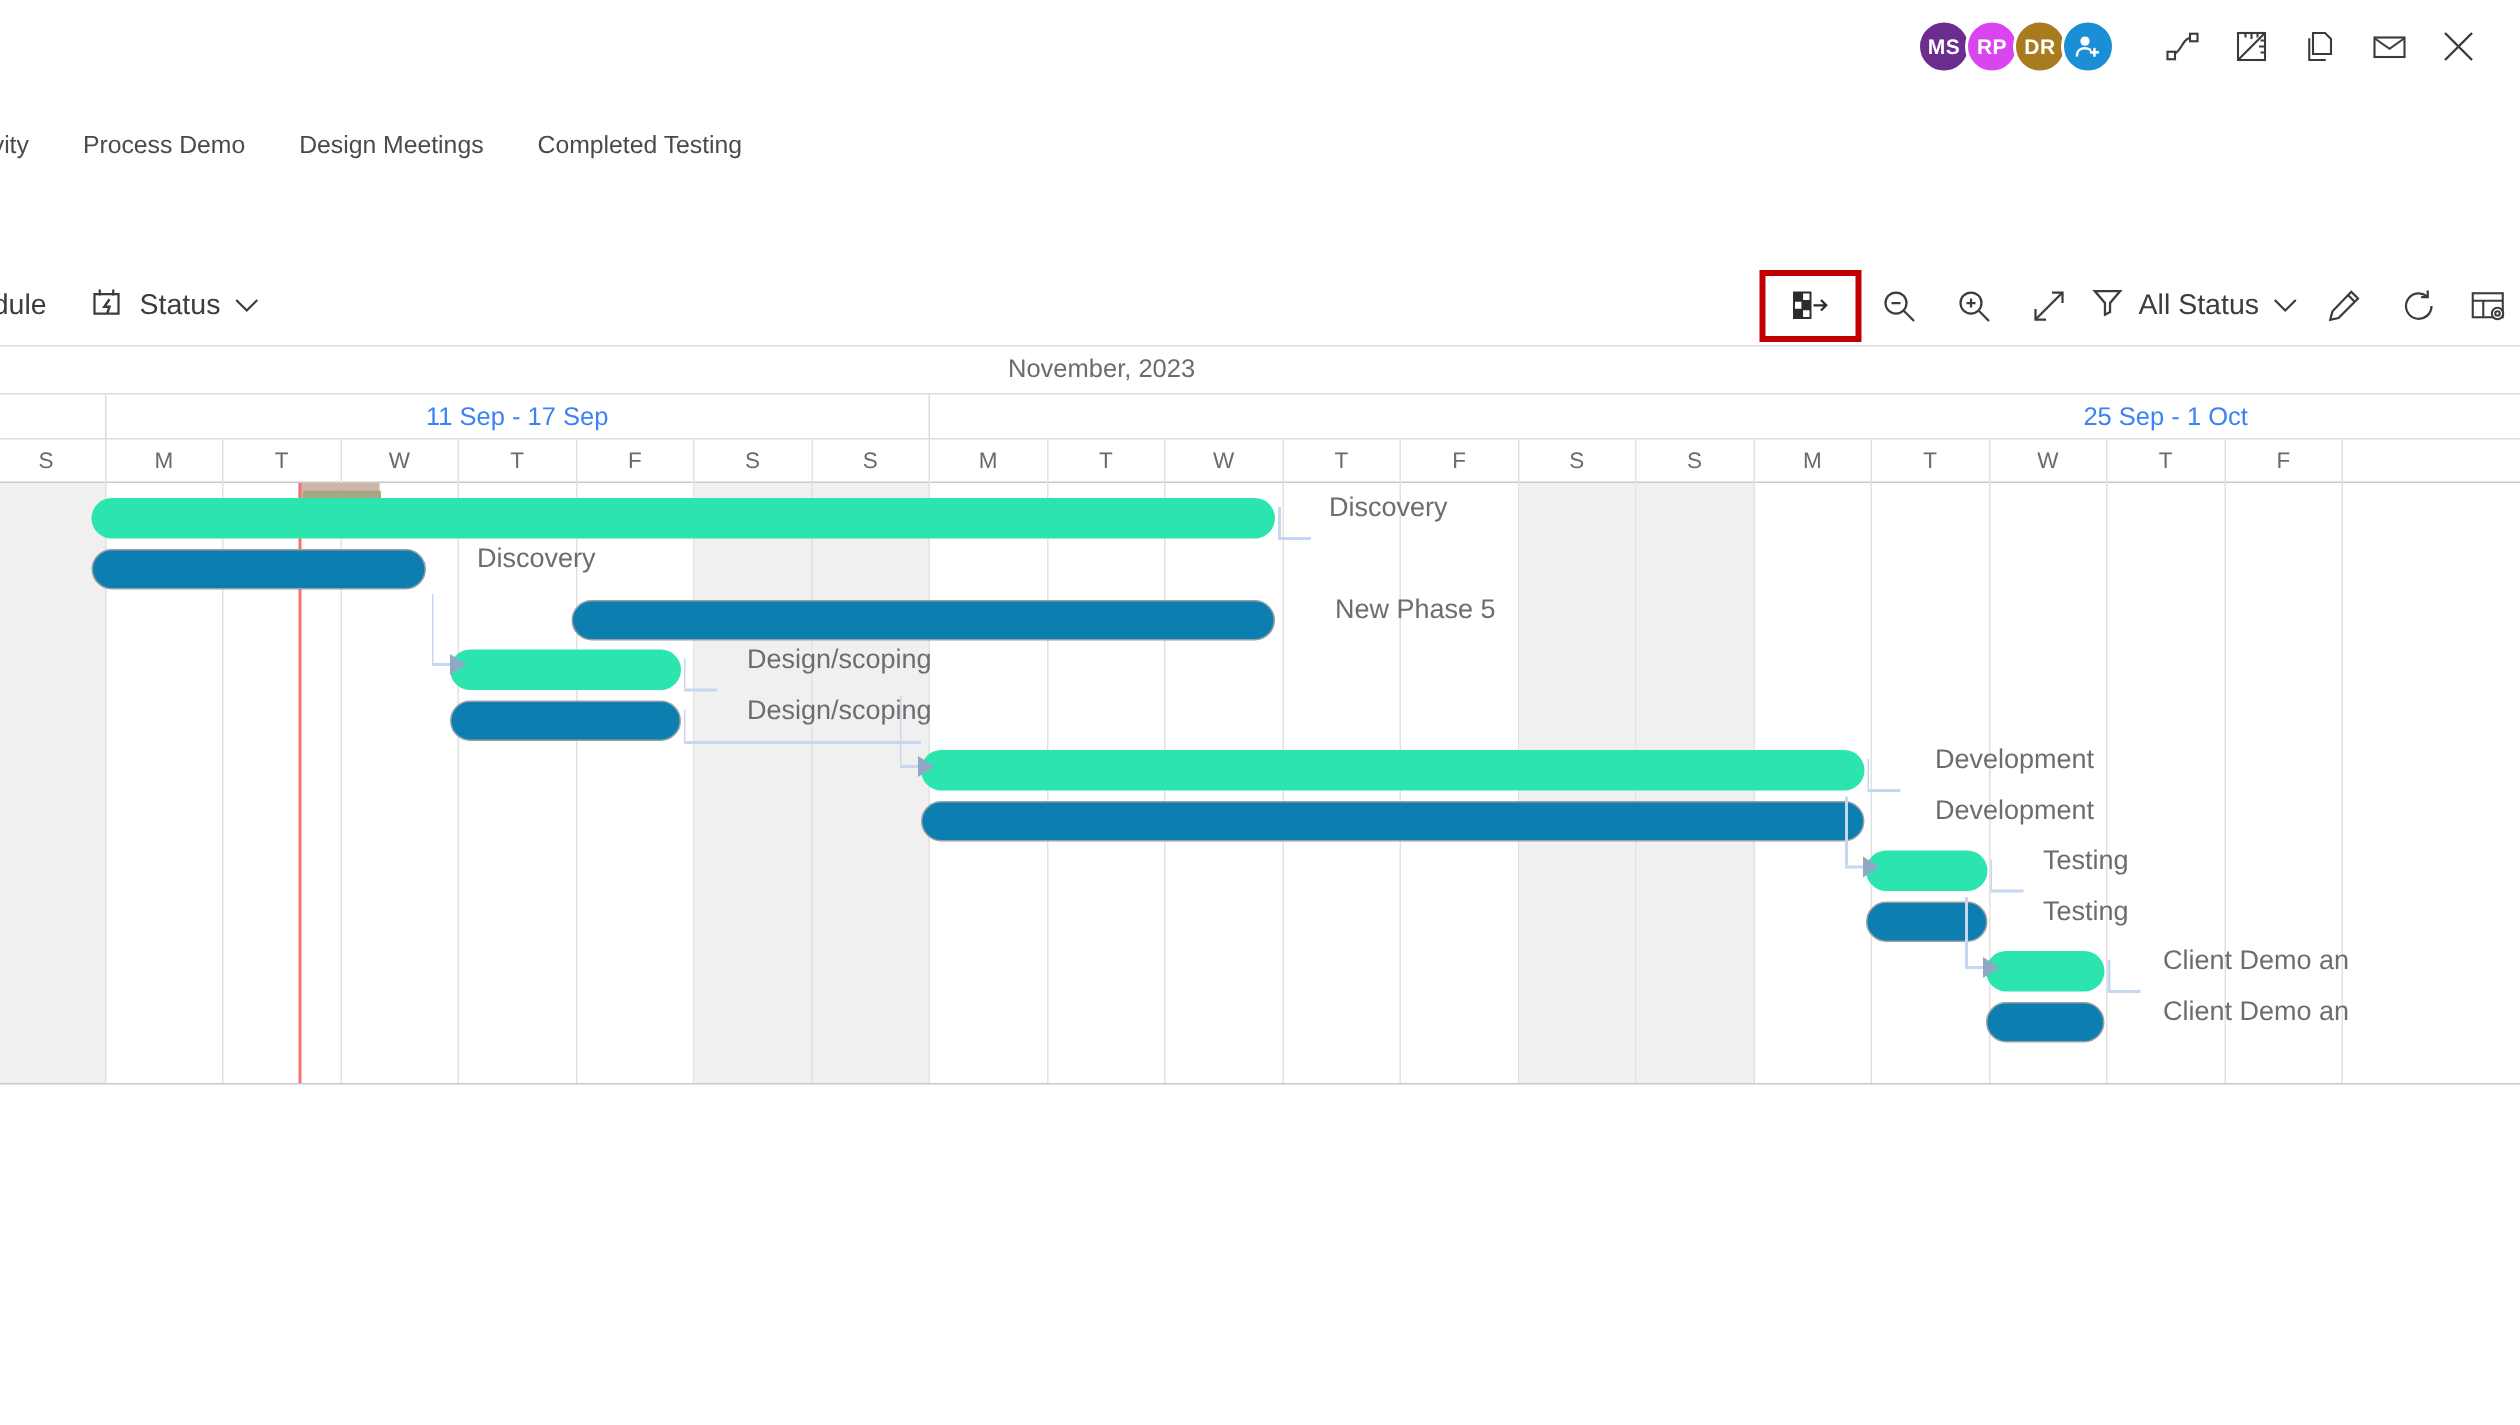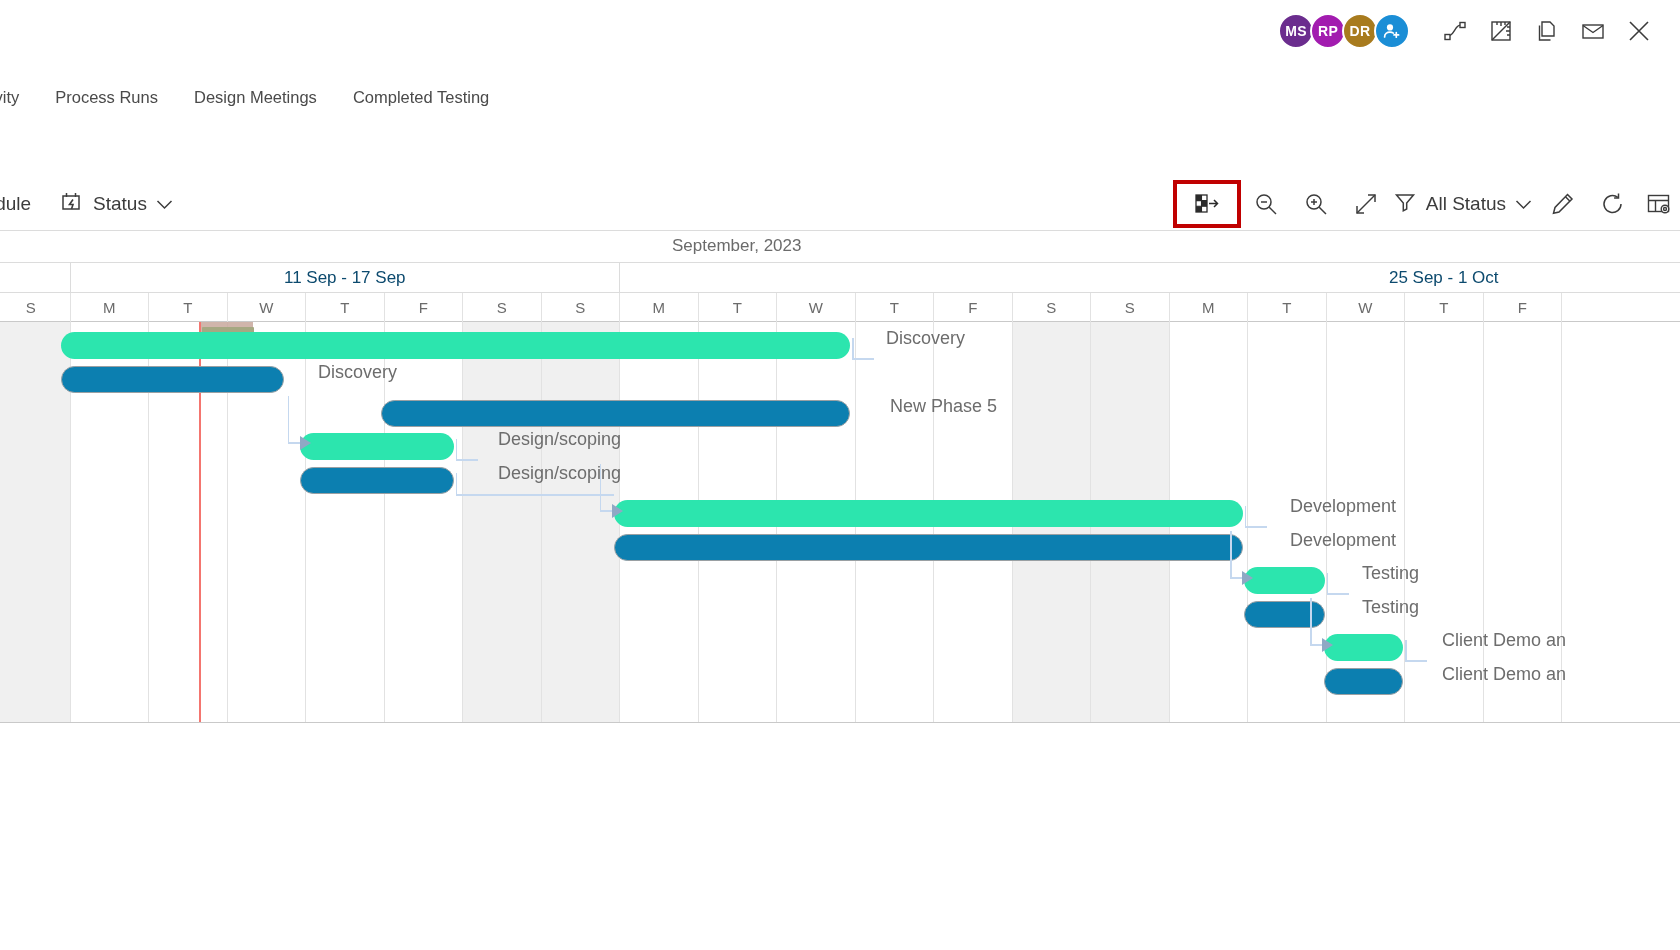--- a/index.html
+++ b/index.html
@@ -86,21 +86,21 @@
     font-size: 17px; color: #6b6b6b;
   }
   .hdr-weeks {
     position: absolute; top: 33px; left: 0; width: 1680px; height: 30px;
     border-bottom: 1px solid #dcdcdc;
   }
   .wk {
     position: absolute; top: 0; height: 30px;
     border-right: 1px solid #dcdcdc;
     display: flex; align-items: center; justify-content: center;
-    font-size: 17px; color: #0c4a6e;
+    font-size: 17px; color: #3b82f6;
   }
   .hdr-days {
     position: absolute; top: 63px; left: 0; width: 1680px; height: 29px;
     border-bottom: 1px solid #c9c9c9;
   }
   .dy {
     position: absolute; top: 0; height: 29px;
     border-right: 1px solid #e2e2e2;
     display: flex; align-items: center; justify-content: center;
     font-size: 15px; color: #6b6b6b;
@@ -146,21 +146,21 @@
 </head>
 <body>
 
 <div id="app">
 
   <div class="topbar">
     <div class="avatars">
       <div class="avatar" style="background:#6B2D8E">
         <span>MS</span>
       </div>
-      <div class="avatar" style="background:#a21caf">
+      <div class="avatar" style="background:#d946ef">
         <span>RP</span>
       </div>
       <div class="avatar" style="background:#A87B1E">
         <span>DR</span>
       </div>
       <div class="avatar" style="background:#1B8ED6">
         <svg width="20" height="20" viewBox="0 0 20 20" fill="none">
           <circle cx="8" cy="6.4" r="3.1" fill="#fff"></circle>
           <path d="M2.6 16c0-3 2.4-4.8 5.4-4.8 1.3 0 2.5.35 3.4.95" stroke="#fff" stroke-width="1.7" fill="none" stroke-linecap="round"></path>
           <path d="M14.3 11.6v4.6M12 13.9h4.6" stroke="#fff" stroke-width="1.7" stroke-linecap="round"></path>
@@ -196,21 +196,21 @@
     </div>
     <div class="topicon">
       <svg width="28" height="28" viewBox="0 0 28 28" fill="none" stroke="#3b3b3b" stroke-width="1.6">
         <path d="M5 5l18 18M23 5L5 23"></path>
       </svg>
     </div>
   </div>
 
   <div class="tabbar">
     <div class="tab first">ctivity</div>
-    <div class="tab">Process Runs</div>
+    <div class="tab">Process Demo</div>
     <div class="tab">Design Meetings</div>
     <div class="tab">Completed Testing</div>
   </div>
 
   <div class="toolbar">
     <div class="tb-left">
       <div class="tb-schedule">hedule</div>
       <div class="tb-status">
         <span>
           <svg width="25" height="25" viewBox="0 0 25 25" fill="none" stroke="#3c3c3c" stroke-width="1.5">
@@ -292,21 +292,21 @@
           <circle cx="19" cy="18" r="3.8" fill="#fff"></circle>
           <circle cx="19" cy="18" r="1.5"></circle>
         </svg>
       </div>
     </div>
   </div>
 
   <div class="gantt">
 
     <div class="hdr-month">
-      <div class="mlabel">September, 2023</div>
+      <div class="mlabel">November, 2023</div>
     </div>
 
     <div class="hdr-weeks">
         <div class="wk" style="left: 0px; width: 70.5px;"></div>
         <div class="wk" style="left: 70.5px; width: 549.5px;">11 Sep - 17 Sep</div>
         <div class="wk" style="left: 1169.5px; width: 549.5px;">25 Sep - 1 Oct</div>
       </div>
     <div class="hdr-days">
         <div class="dy" style="left: -8px; width: 78.5px;">S</div>
         <div class="dy" style="left: 70.5px; width: 78.5px;">M</div>

